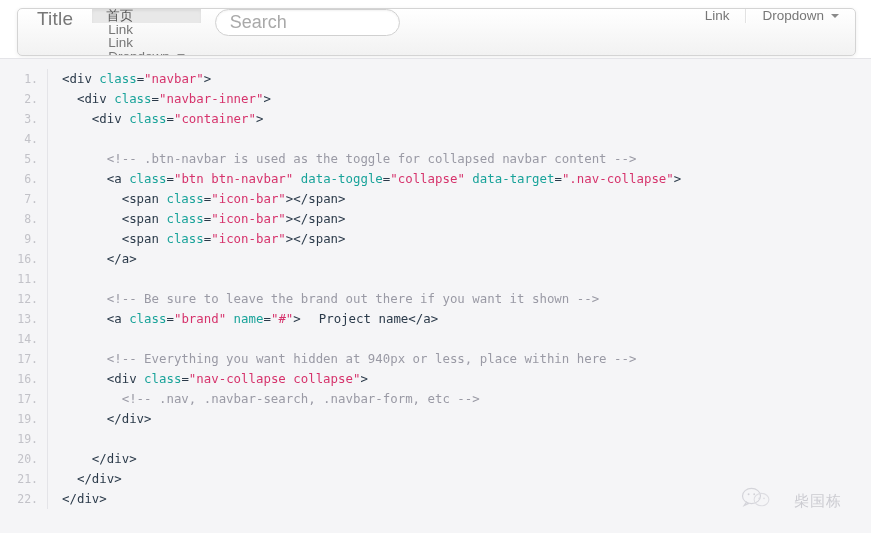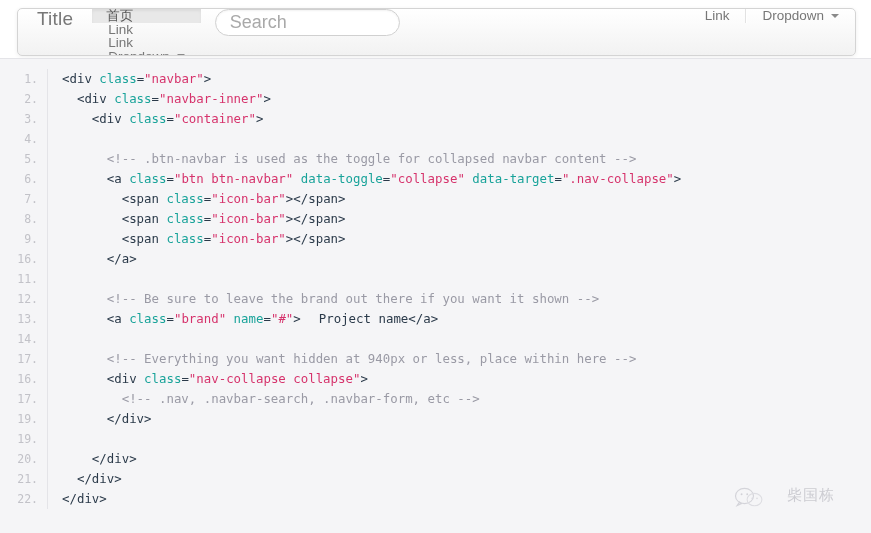--- a/index.html
+++ b/index.html
@@ -137,24 +137,24 @@
   .t-tag   { color: #2b3a4a; margin-top: 11px; }
   .t-attr  { color: #19a39a; }
   .t-eq    { color: #2b3a4a; }
   .t-str   { color: #d6336c; }
   .t-com   { color: #9a9aa5; }
   .t-txt   { color: #2b3a4a; margin-left: 18px; }
 
   
   .watermark {
     position: absolute;
-    right: 36px;
+    right: 29px;
     bottom: 22px;
     display: flex;
-    align-items: flex-start;
+    align-items: flex-end;
     gap: 23px;
     opacity: 0.92;
   }
   .wm-text {
     font-size: 15px;
     color: #c9c9cf;
     font-family: "DejaVu Sans", sans-serif;
     letter-spacing: 1px;
   }
 </style>

